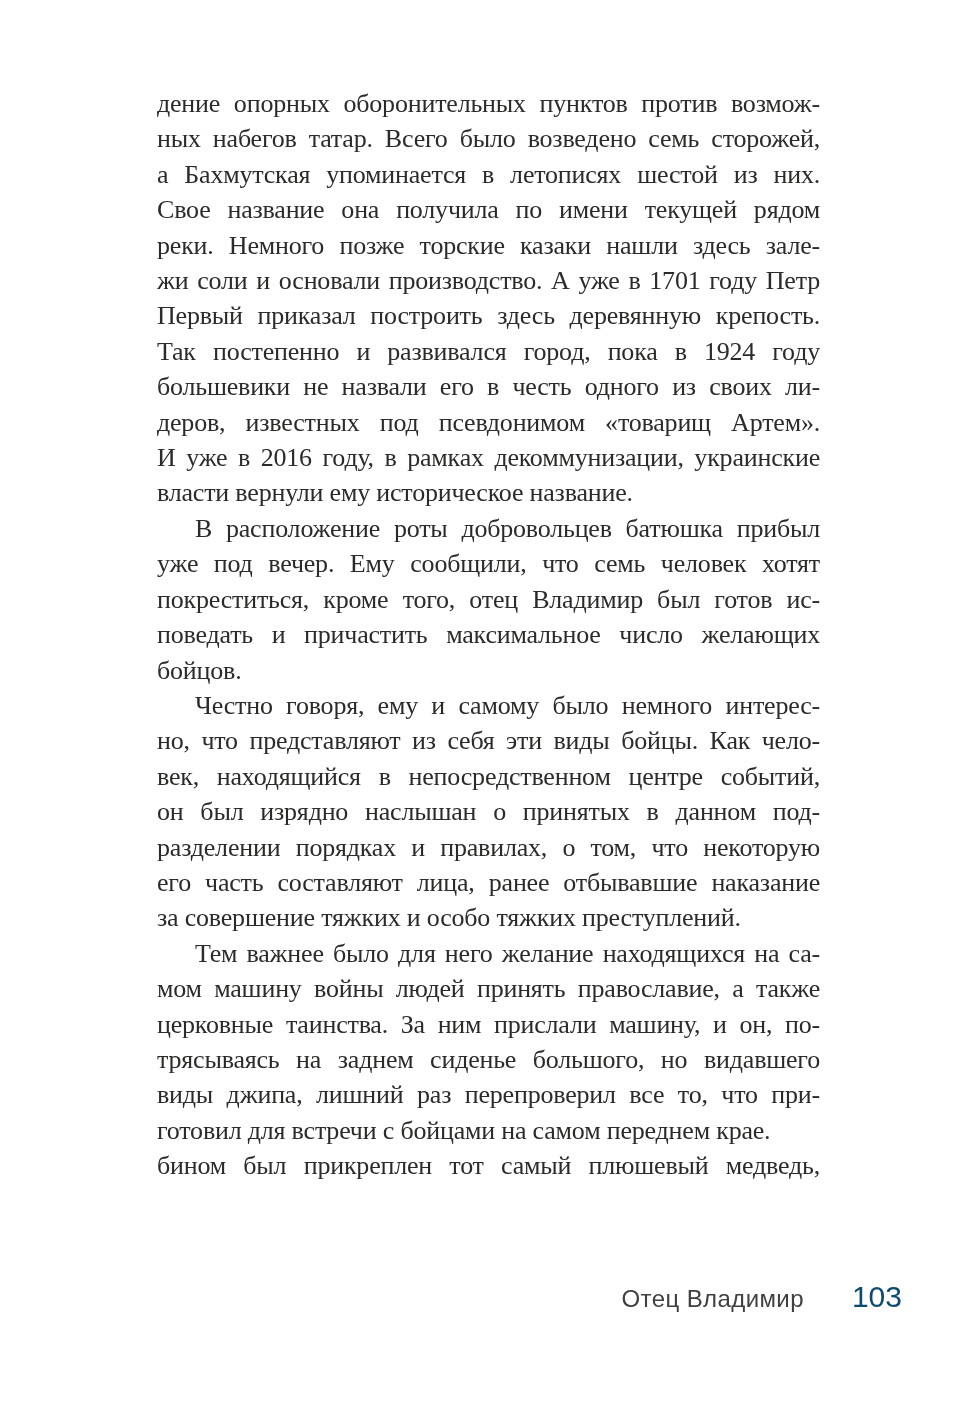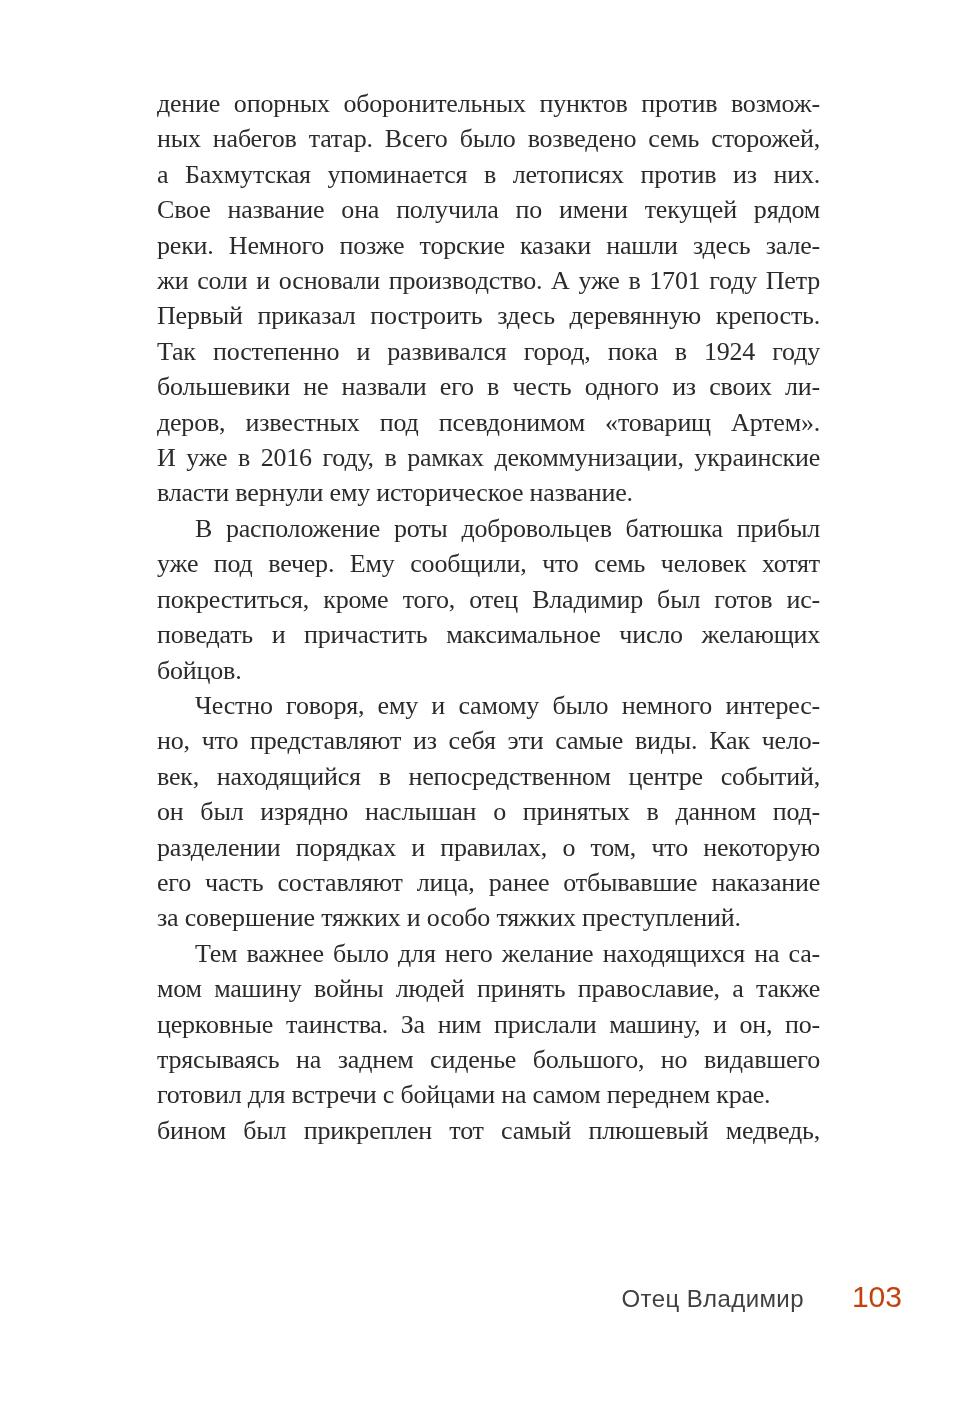--- a/index.html
+++ b/index.html
@@ -49,65 +49,66 @@
     font-family: "Liberation Sans", sans-serif;
   }
   .running-title {
     font-size: 24px;
     letter-spacing: 0.4px;
     color: #404040;
     font-weight: 400;
   }
   .page-number {
     font-size: 30px;
-    color: #c2410c;
+    color: #0c4a6e;
     font-weight: 400;
   }
 </style>
 </head>
 <body>
 
 <main>
 
   <div class="text-block" id="text-block">
       <div class="paragraph">
         <div class="text-line">дение опорных оборонительных пунктов против возмож-</div>
         <div class="text-line">ных набегов татар. Всего было возведено семь сторожей,</div>
-        <div class="text-line">а Бахмутская упоминается в летописях против из них.</div>
+        <div class="text-line">а Бахмутская упоминается в летописях шестой из них.</div>
         <div class="text-line">Свое название она получила по имени текущей рядом</div>
         <div class="text-line">реки. Немного позже торские казаки нашли здесь зале-</div>
         <div class="text-line">жи соли и основали производство. А уже в 1701 году Петр</div>
         <div class="text-line">Первый приказал построить здесь деревянную крепость.</div>
         <div class="text-line">Так постепенно и развивался город, пока в 1924 году</div>
         <div class="text-line">большевики не назвали его в честь одного из своих ли-</div>
         <div class="text-line">деров, известных под псевдонимом «товарищ Артем».</div>
         <div class="text-line">И уже в 2016 году, в рамках декоммунизации, украинские</div>
         <div class="text-line flush">власти вернули ему историческое название.</div>
       </div>
       <div class="paragraph">
         <div class="text-line indent">В расположение роты добровольцев батюшка прибыл</div>
         <div class="text-line">уже под вечер. Ему сообщили, что семь человек хотят</div>
         <div class="text-line">покреститься, кроме того, отец Владимир был готов ис-</div>
         <div class="text-line">поведать и причастить максимальное число желающих</div>
         <div class="text-line flush">бойцов.</div>
       </div>
       <div class="paragraph">
         <div class="text-line indent">Честно говоря, ему и самому было немного интерес-</div>
-        <div class="text-line">но, что представляют из себя эти самые виды. Как чело-</div>
+        <div class="text-line">но, что представляют из себя эти виды бойцы. Как чело-</div>
         <div class="text-line">век, находящийся в непосредственном центре событий,</div>
         <div class="text-line">он был изрядно наслышан о принятых в данном под-</div>
         <div class="text-line">разделении порядках и правилах, о том, что некоторую</div>
         <div class="text-line">его часть составляют лица, ранее отбывавшие наказание</div>
         <div class="text-line flush">за совершение тяжких и особо тяжких преступлений.</div>
       </div>
       <div class="paragraph">
         <div class="text-line indent">Тем важнее было для него желание находящихся на са-</div>
         <div class="text-line">мом машину войны людей принять православие, а также</div>
         <div class="text-line">церковные таинства. За ним прислали машину, и он, по-</div>
         <div class="text-line">трясываясь на заднем сиденье большого, но видавшего</div>
+        <div class="text-line">виды джипа, лишний раз перепроверил все то, что при-</div>
         <div class="text-line flush">готовил для встречи с бойцами на самом переднем крае.</div>
       </div>
       <div class="paragraph">
         <div class="text-line">бином был прикреплен тот самый плюшевый медведь,</div>
       </div>
     </div>
 
   <div class="page-footer">
     <span class="running-title">Отец Владимир</span>
     <span class="page-number">103</span>

